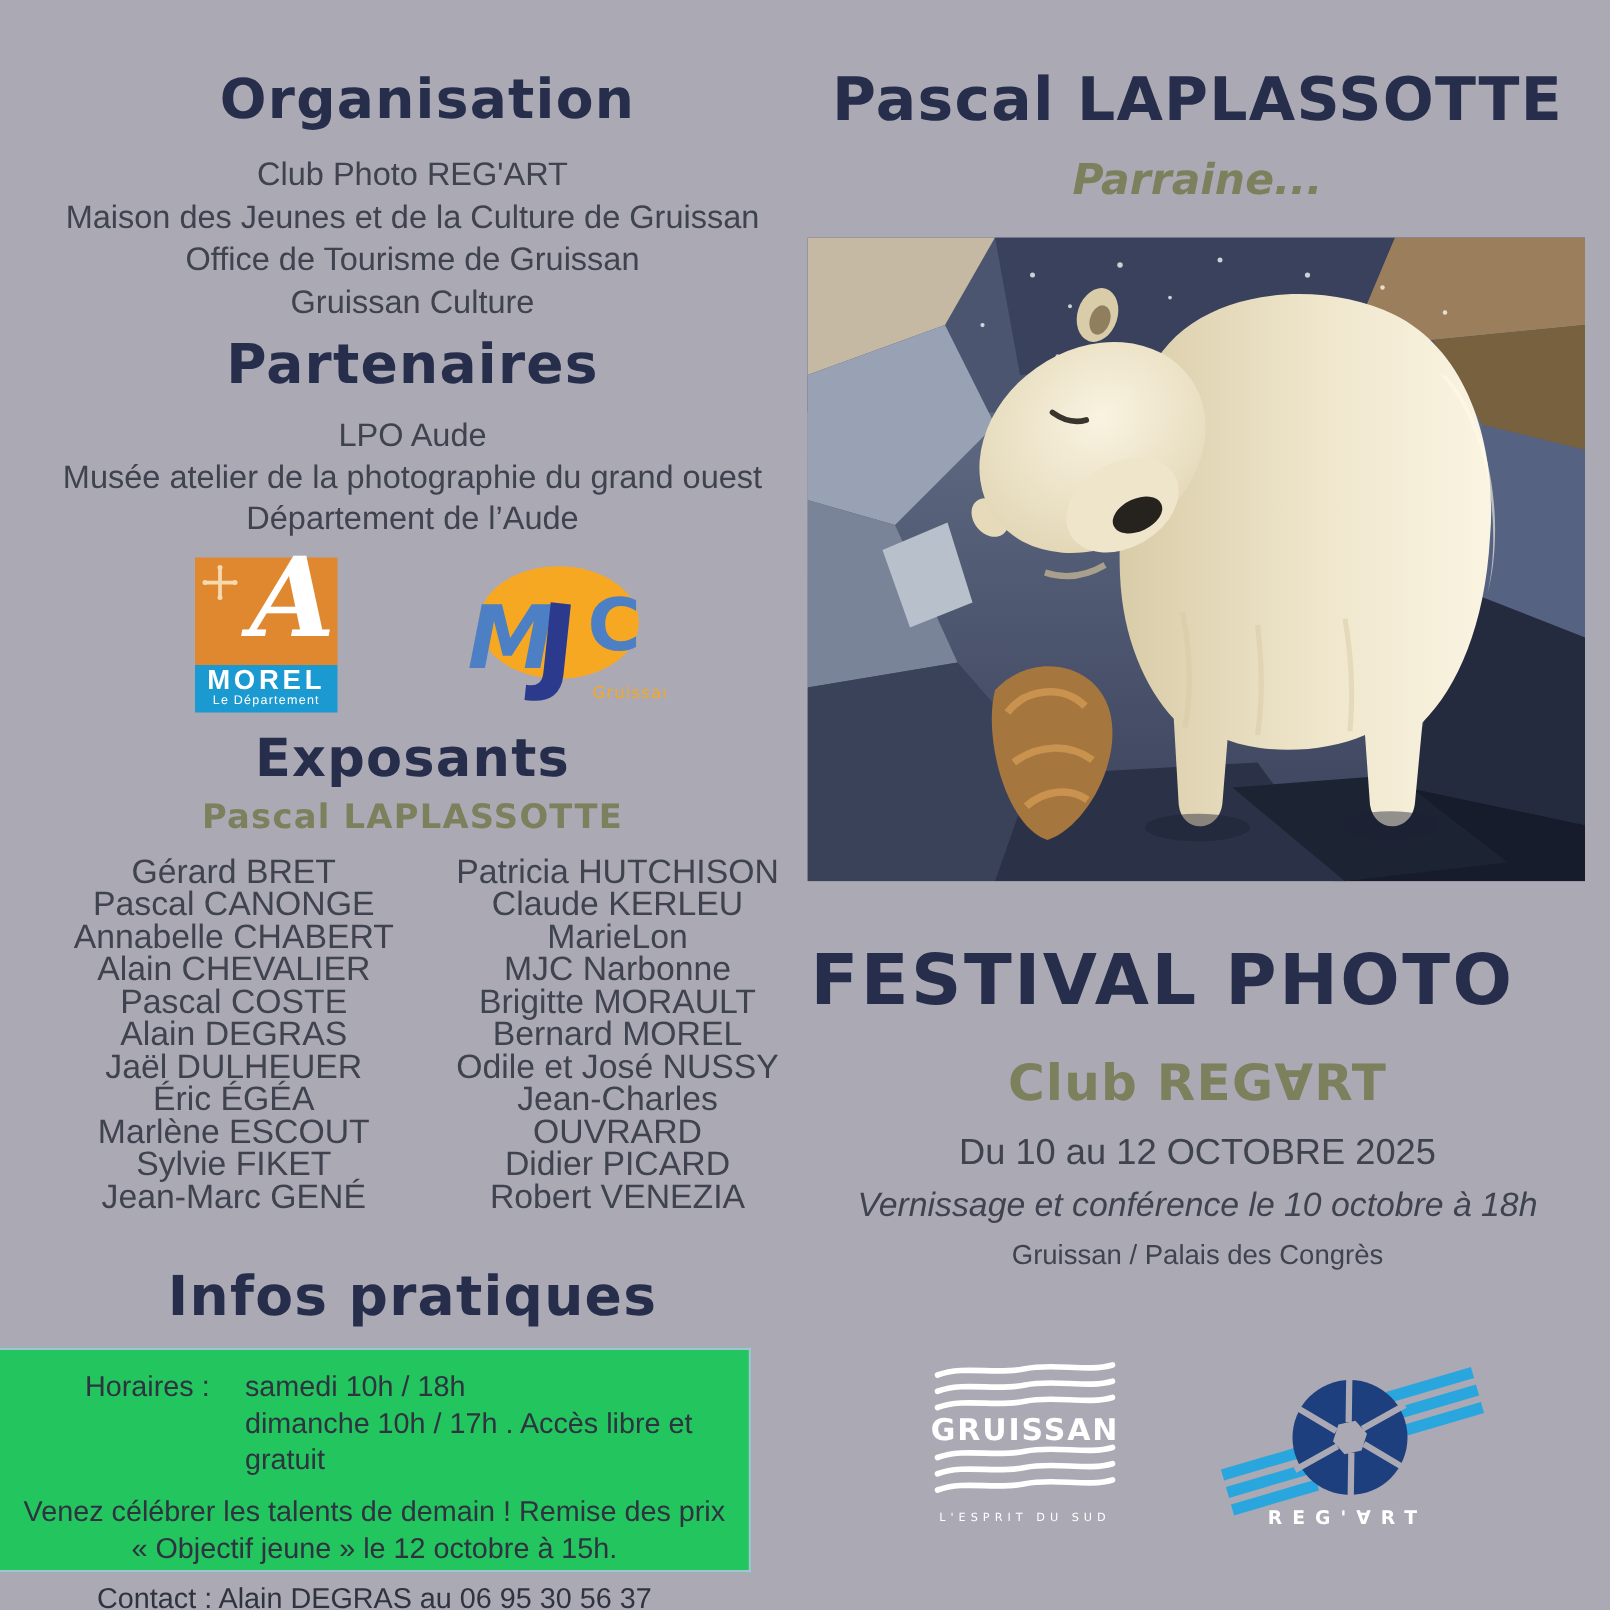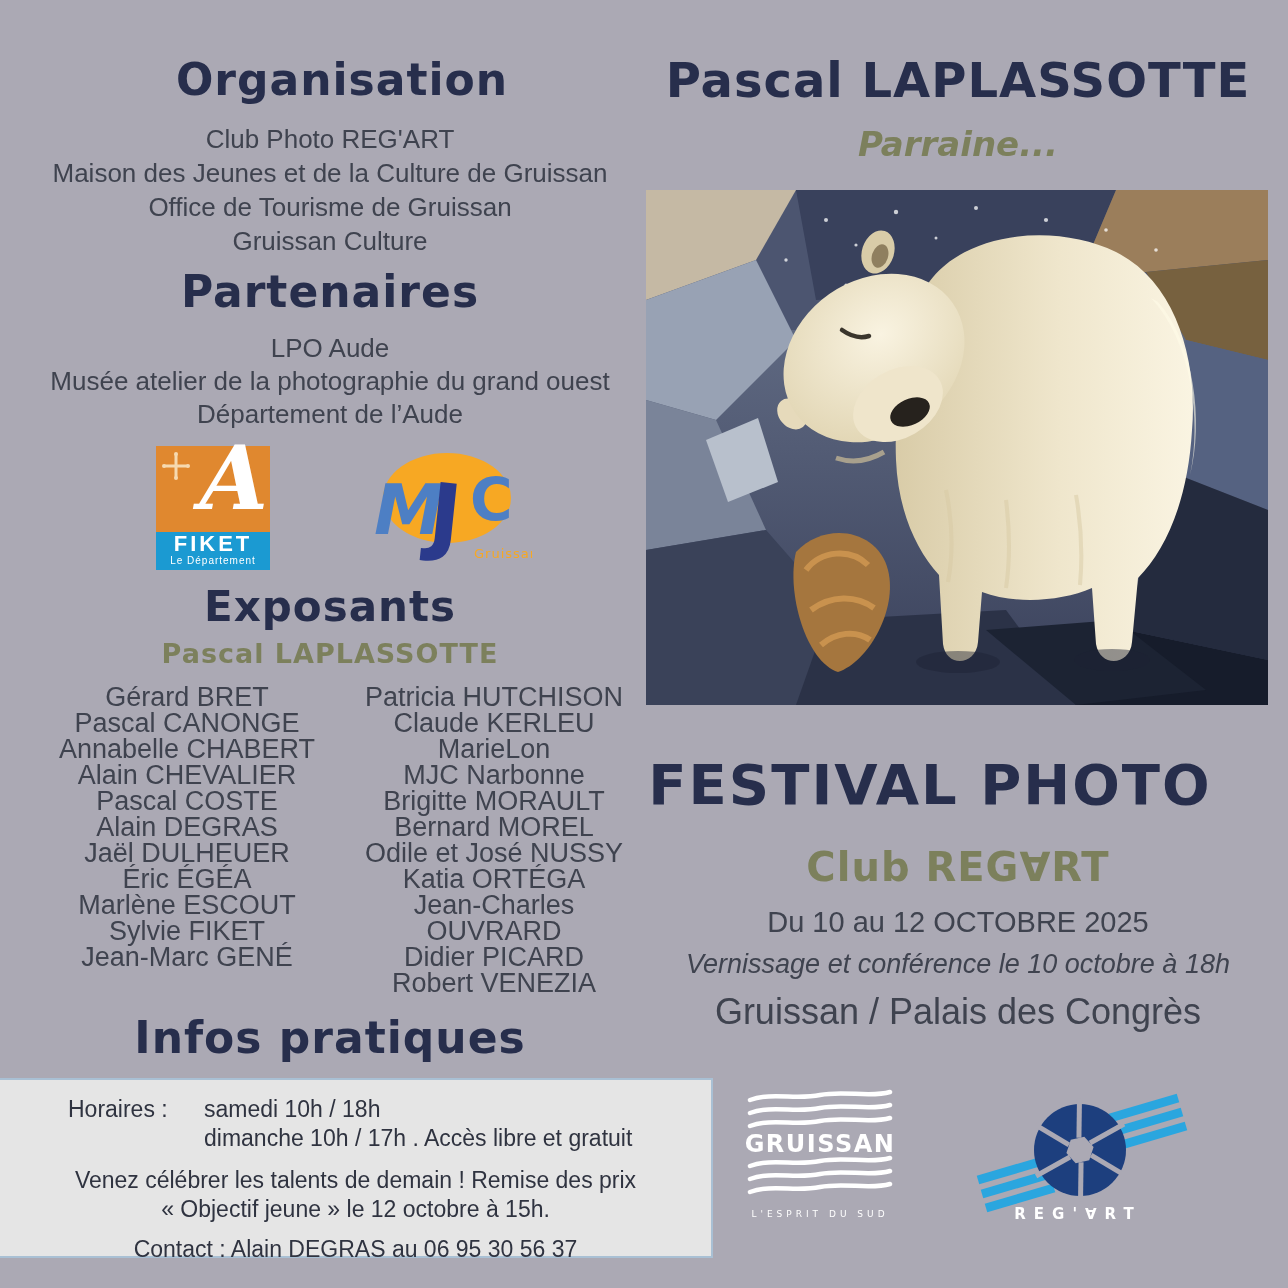--- a/index.html
+++ b/index.html
@@ -31,37 +31,37 @@
 
   #expo-title{left:20px;top:582px;width:620px;font-size:42px;}
   #expo-featured{left:20px;top:638px;width:620px;font-family:"DejaVu Sans",sans-serif;
                  font-weight:bold;font-size:27px;letter-spacing:1px;}
   #names{left:18px;top:684px;width:614px;display:flex;}
   .names-col{font-size:27px;line-height:26px;text-align:center;}
   .names-col.c1{width:338px;}
   .names-col.c2{width:276px;}
 
   #infos-title{left:20px;top:1012px;width:620px;font-size:44px;}
-  #info-box{left:0;top:1078px;width:713px;height:180px;background:#e5e5e5;
+  #info-box{left:0;top:1078px;width:601px;height:180px;background:#22c55e;
             border:2px solid #a9c0d4;border-left:none;box-sizing:border-box;
             color:#2f3340;font-size:23px;line-height:29px;}
   .hor-row{margin:15px 0 0 68px;display:flex;}
   .hor-label{width:136px;}
   .celebrate{margin-top:13px;text-align:center;}
   .contact-line{margin-top:11px;text-align:center;}
 
   
   #patron-title{left:648px;top:52px;width:620px;font-size:48px;}
   #patron-sub{left:648px;top:124px;width:620px;font-size:34px;font-family:"DejaVu Sans",sans-serif;font-weight:bold;font-style:italic;}
   #photo{left:646px;top:190px;width:622px;height:515px;}
   #festival-title{left:620px;top:752px;width:620px;font-size:56px;letter-spacing:2px;}
   #club-title{left:648px;top:844px;width:620px;font-size:40px;font-family:"DejaVu Sans",sans-serif;font-weight:bold;letter-spacing:1px;}
   #date-line{left:648px;top:906px;width:620px;font-size:29px;}
   #vernissage-line{left:648px;top:949px;width:620px;font-size:27px;font-style:italic;}
-  #location-line{left:648px;top:991px;width:620px;font-size:36px;}
+  #location-line{left:648px;top:991px;width:620px;font-size:22px;}
   #gruissan-logo{left:744px;top:1086px;width:152px;height:138px;}
   #regart-logo{left:970px;top:1078px;width:220px;height:150px;}
   svg text{font-family:"DejaVu Sans",sans-serif;}
 </style>
 </head>
 <body>
 
 <div class="poster">
 
   <div class="abs ctr script-hd" id="org-title">Organisation</div>
@@ -88,21 +88,21 @@
         <g fill="#f6d9af">
           <circle cx="15" cy="3" r="2"></circle>
             <circle cx="15" cy="27" r="2"></circle>
           <circle cx="3" cy="15" r="2"></circle>
             <circle cx="27" cy="15" r="2"></circle>
         </g>
       </svg>
       <div class="aude-a">A</div>
     </div>
     <div class="aude-bar">
-      <div class="aude-name">FIKET</div>
+      <div class="aude-name">MOREL</div>
       <div class="aude-sub">Le Département</div>
     </div>
   </div>
 
   <svg class="abs" id="mjc-logo" viewBox="0 0 180 120">
     <ellipse cx="95" cy="50" rx="64" ry="45" fill="#f7a823"></ellipse>
     <text x="22" y="86" font-size="70" font-weight="bold" font-style="italic" fill="#4d7fc4">M</text>
     <text x="118" y="72" font-size="58" font-weight="bold" fill="#4d7fc4">C</text>
     <text x="78" y="98" font-size="86" font-weight="bold" fill="#2b3a8c" transform="rotate(6 100 60)">J</text>
     <text x="122" y="110" font-size="13" fill="#f7a823" letter-spacing="1">Gruissan</text>
@@ -126,21 +126,20 @@
       <div>Jean-Marc GENÉ</div>
     </div>
     <div class="names-col c2">
       <div>Patricia HUTCHISON</div>
       <div>Claude KERLEU</div>
       <div>MarieLon</div>
       <div>MJC Narbonne</div>
       <div>Brigitte MORAULT</div>
       <div>Bernard MOREL</div>
       <div>Odile et José NUSSY</div>
-      <div>Katia ORTÉGA</div>
       <div>Jean-Charles OUVRARD</div>
       <div>Didier PICARD</div>
       <div>Robert VENEZIA</div>
     </div>
   </div>
 
   <div class="abs ctr script-hd" id="infos-title">Infos pratiques</div>
 
   <div class="abs" id="info-box">
     <div class="hor-row">

